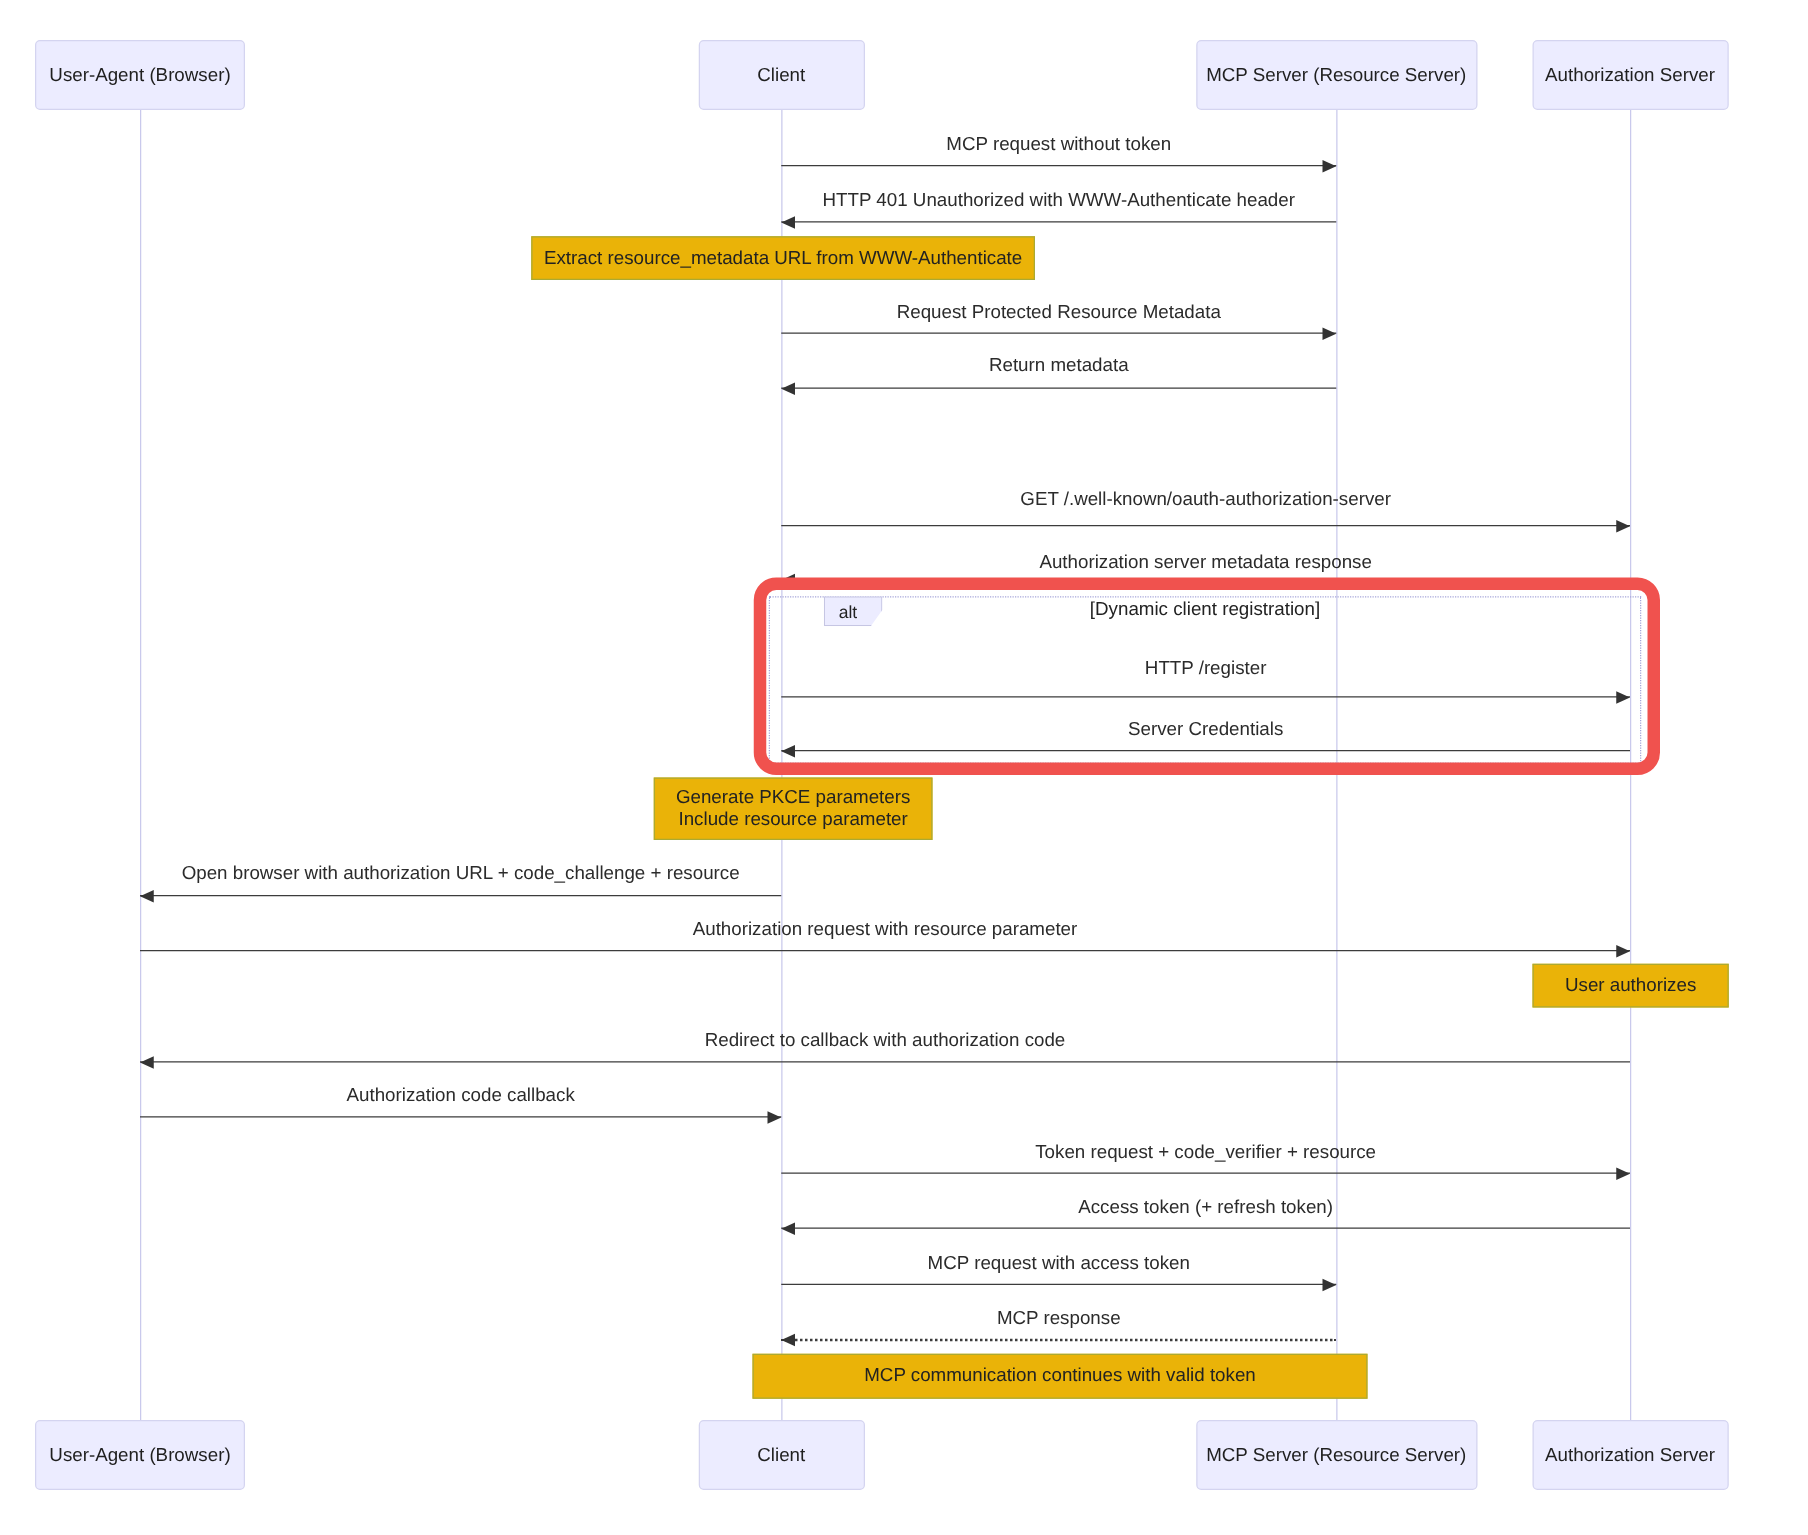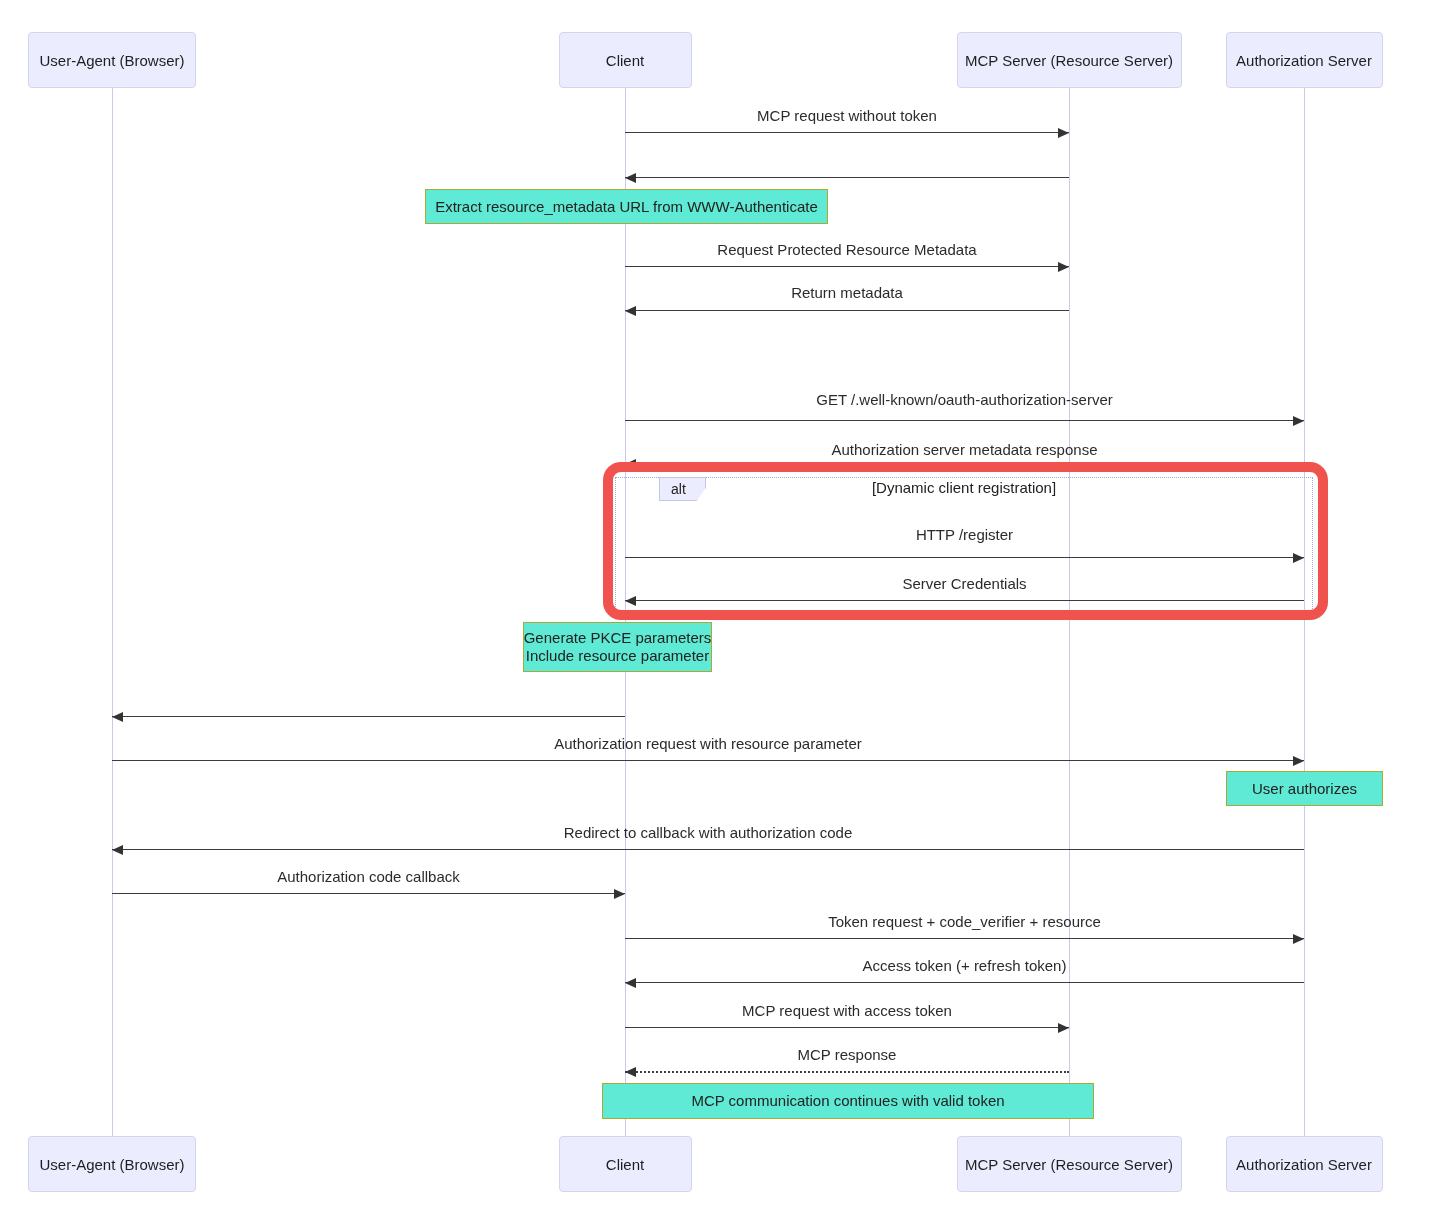--- a/index.html
+++ b/index.html
@@ -17,21 +17,21 @@
     position:absolute;transform:translateX(-50%);white-space:nowrap;
     font-size:15px;color:#2b2b2b;z-index:2;line-height:20px;
   }
   .msg-line{position:absolute;height:0;border-top:1.5px solid #3c3c3c;z-index:2;}
   .msg-line.dotted{border-top:2px dotted #3c3c3c;}
   .arrow-r{position:absolute;width:0;height:0;border-left:11px solid #333;
     border-top:5px solid transparent;border-bottom:5px solid transparent;z-index:2;}
   .arrow-l{position:absolute;width:0;height:0;border-right:11px solid #333;
     border-top:5px solid transparent;border-bottom:5px solid transparent;z-index:2;}
   .note{
-    position:absolute;background:#5eead4;border:1px solid #aaaa33;box-sizing:border-box;
+    position:absolute;background:#eab308;border:1px solid #aaaa33;box-sizing:border-box;
     display:flex;flex-direction:column;align-items:center;justify-content:center;
     font-size:15px;color:#222;z-index:3;line-height:18px;text-align:center;white-space:nowrap;
   }
   .alt-frame{
     position:absolute;border:1px dotted #a6a6d9;box-sizing:border-box;z-index:2;background:transparent;
   }
   .alt-tab{
     position:absolute;width:47px;height:24px;background:#ececff;border:1px solid #c6c6e3;
     box-sizing:border-box;font-size:14px;color:#222;line-height:23px;padding-left:11px;
     clip-path:polygon(0 0,100% 0,100% 45%,80% 100%,0 100%);z-index:4;margin-left:44px;
@@ -57,40 +57,42 @@
     <div class="actor" style="left: 558.5px; top: 32px; width: 133px; height: 56px;">Client</div>
     <div class="actor" style="left: 956.5px; top: 32px; width: 225px; height: 56px;">MCP Server (Resource Server)</div>
     <div class="actor" style="left: 1225.5px; top: 32px; width: 157px; height: 56px;">Authorization Server</div>
     <div class="actor" style="left: 28px; top: 1136px; width: 168px; height: 56px;">User-Agent (Browser)</div>
     <div class="actor" style="left: 558.5px; top: 1136px; width: 133px; height: 56px;">Client</div>
     <div class="actor" style="left: 956.5px; top: 1136px; width: 225px; height: 56px;">MCP Server (Resource Server)</div>
     <div class="actor" style="left: 1225.5px; top: 1136px; width: 157px; height: 56px;">Authorization Server</div>
     <div class="msg-label" style="left: 847px; top: 106px; text-align: center;">MCP request without token</div>
     <div class="msg-line" style="left: 625px; top: 132px; width: 444px;"></div>
     <div class="arrow-r" style="left: 1058px; top: 128px;"></div>
+    <div class="msg-label" style="left: 847px; top: 151px;">HTTP 401 Unauthorized with WWW-Authenticate header</div>
     <div class="msg-line" style="left: 625px; top: 177px; width: 444px;"></div>
     <div class="arrow-l" style="left: 625px; top: 173px;"></div>
     <div class="msg-label" style="left: 847px; top: 240px;">Request Protected Resource Metadata</div>
     <div class="msg-line" style="left: 625px; top: 266px; width: 444px;"></div>
     <div class="arrow-r" style="left: 1058px; top: 262px;"></div>
     <div class="msg-label" style="left: 847px; top: 283px;">Return metadata</div>
     <div class="msg-line" style="left: 625px; top: 310px; width: 444px;"></div>
     <div class="arrow-l" style="left: 625px; top: 306px;"></div>
     <div class="msg-label" style="left: 964.5px; top: 390px;">GET /.well-known/oauth-authorization-server</div>
     <div class="msg-line" style="left: 625px; top: 420px; width: 679px;"></div>
     <div class="arrow-r" style="left: 1293px; top: 416px;"></div>
     <div class="msg-label" style="left: 964.5px; top: 440px;">Authorization server metadata response</div>
     <div class="msg-line" style="left: 625px; top: 463px; width: 679px;"></div>
     <div class="arrow-l" style="left: 625px; top: 459px;"></div>
     <div class="msg-label" style="left: 964.5px; top: 525px;">HTTP /register</div>
     <div class="msg-line" style="left: 625px; top: 557px; width: 679px;"></div>
     <div class="arrow-r" style="left: 1293px; top: 553px;"></div>
     <div class="msg-label" style="left: 964.5px; top: 574px;">Server Credentials</div>
     <div class="msg-line" style="left: 625px; top: 600px; width: 679px;"></div>
     <div class="arrow-l" style="left: 625px; top: 596px;"></div>
+    <div class="msg-label" style="left: 368.5px; top: 689px;">Open browser with authorization URL + code_challenge + resource</div>
     <div class="msg-line" style="left: 112px; top: 716px; width: 513px;"></div>
     <div class="arrow-l" style="left: 112px; top: 712px;"></div>
     <div class="msg-label" style="left: 708px; top: 734px;">Authorization request with resource parameter</div>
     <div class="msg-line" style="left: 112px; top: 760px; width: 1192px;"></div>
     <div class="arrow-r" style="left: 1293px; top: 756px;"></div>
     <div class="msg-label" style="left: 708px; top: 823px;">Redirect to callback with authorization code</div>
     <div class="msg-line" style="left: 112px; top: 849px; width: 1192px;"></div>
     <div class="arrow-l" style="left: 112px; top: 845px;"></div>
     <div class="msg-label" style="left: 368.5px; top: 867px;">Authorization code callback</div>
     <div class="msg-line" style="left: 112px; top: 893px; width: 513px;"></div>
@@ -103,21 +105,21 @@
     <div class="arrow-l" style="left: 625px; top: 978px;"></div>
     <div class="msg-label" style="left: 847px; top: 1001px;">MCP request with access token</div>
     <div class="msg-line" style="left: 625px; top: 1027px; width: 444px;"></div>
     <div class="arrow-r" style="left: 1058px; top: 1023px;"></div>
     <div class="msg-label" style="left: 847px; top: 1045px;">MCP response</div>
     <div class="msg-line dotted" style="left: 625px; top: 1071px; width: 444px;"></div>
     <div class="arrow-l" style="left: 625px; top: 1067px;"></div>
     <div class="note" style="left: 425px; top: 189px; width: 403px; height: 35px;">
       <div>Extract resource_metadata URL from WWW-Authenticate</div>
     </div>
-    <div class="note" style="left: 523px; top: 622px; width: 189px; height: 50px;">
+    <div class="note" style="left: 523px; top: 622px; width: 223px; height: 50px;">
       <div>Generate PKCE parameters</div>
       <div>Include resource parameter</div>
     </div>
     <div class="note" style="left: 1226px; top: 771px; width: 157px; height: 35px;">
       <div>User authorizes</div>
     </div>
     <div class="note" style="left: 602px; top: 1083px; width: 492px; height: 36px;">
       <div>MCP communication continues with valid token</div>
     </div>
     <div class="alt-frame" style="left: 615px; top: 477px; width: 698px; height: 134px;"></div>

